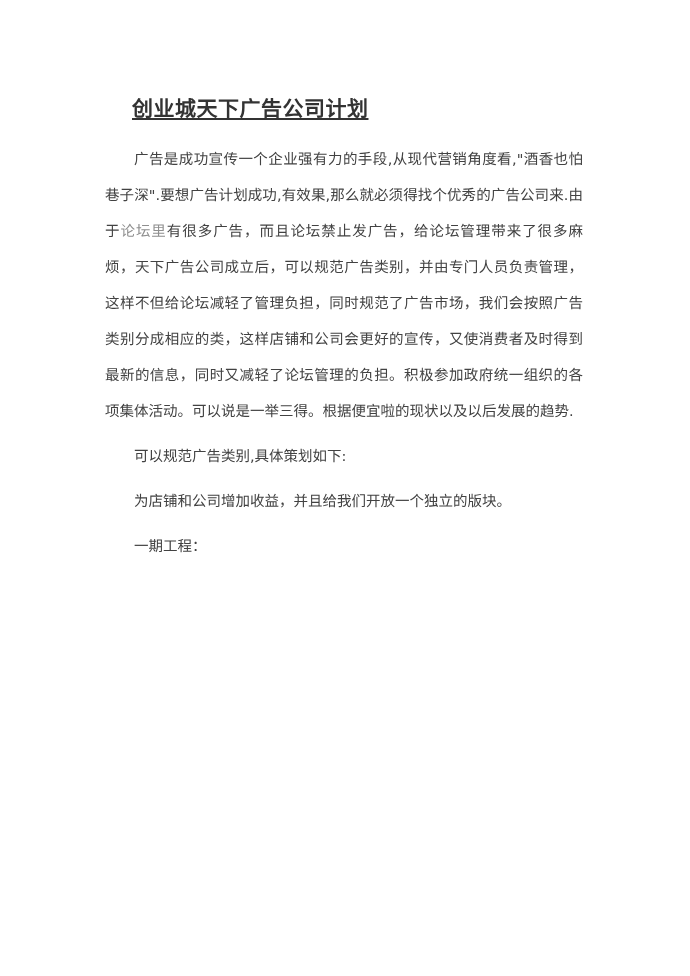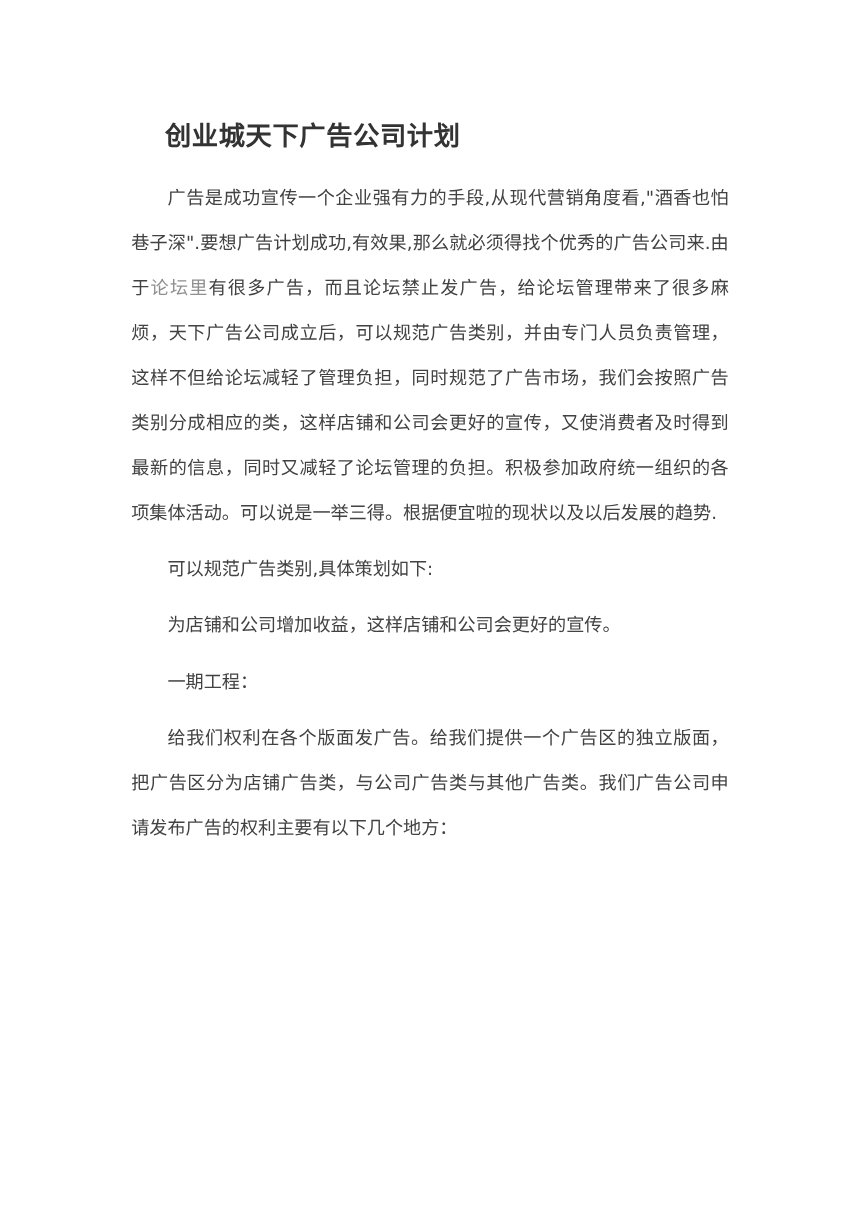--- a/index.html
+++ b/index.html
@@ -21,20 +21,21 @@
     padding:94px 107px 120px 105px;
   }
   h1.doc-title{
     font-size:21px;
     line-height:30px;
     font-weight:bold;
     color:var(--title);
     text-indent:27px;
     margin:0 0 17px 0;
     letter-spacing:0.5px;
+    text-decoration:underline;
   }
   p.doc-para{
     font-size:14.5px;
     line-height:36px;
     color:var(--body);
     text-align:justify;
     text-indent:2em;
     margin:0 0 9px 0;
   }
   p.doc-para .muted{
@@ -46,21 +47,20 @@
 
 <div class="page">
 
   <h1 class="doc-title">创业城天下广告公司计划</h1>
 
   <p class="doc-para"><span>广告是成功宣传一个企业强有力的手段,从现代营销角度看,"酒香也怕巷子深".要想广告计划成功,有效果,那么就必须得找个优秀的广告公司来.由于</span><span class="muted">论坛里</span><span>有很多广告，而且论坛禁止发广告，给论坛管理带来了很多麻烦，天下广告公司成立后，可以规范广告类别，并由专门人员负责管理，这样不但给论坛减轻了管理负担，同时规范了广告市场，我们会按照广告类别分成相应的类，这样店铺和公司会更好的宣传，又使消费者及时得到最新的信息，同时又减轻了论坛管理的负担。积极参加政府统一组织的各项集体活动。可以说是一举三得。根据便宜啦的现状以及以后发展的趋势.</span></p>
 
   <p class="doc-para">可以规范广告类别,具体策划如下:</p>
 
 
-  <p class="doc-para">为店铺和公司增加收益，这样店铺和公司会更好的宣传。</p>
+  <p class="doc-para">为店铺和公司增加收益，并且给我们开放一个独立的版块。</p>
 
 
 
   <p class="doc-para">一期工程：</p>
 
-  <p class="doc-para">给我们权利在各个版面发广告。给我们提供一个广告区的独立版面，把广告区分为店铺广告类，与公司广告类与其他广告类。我们广告公司申请发布广告的权利主要有以下几个地方：</p>
 
 </div>
 
 </body></html>

